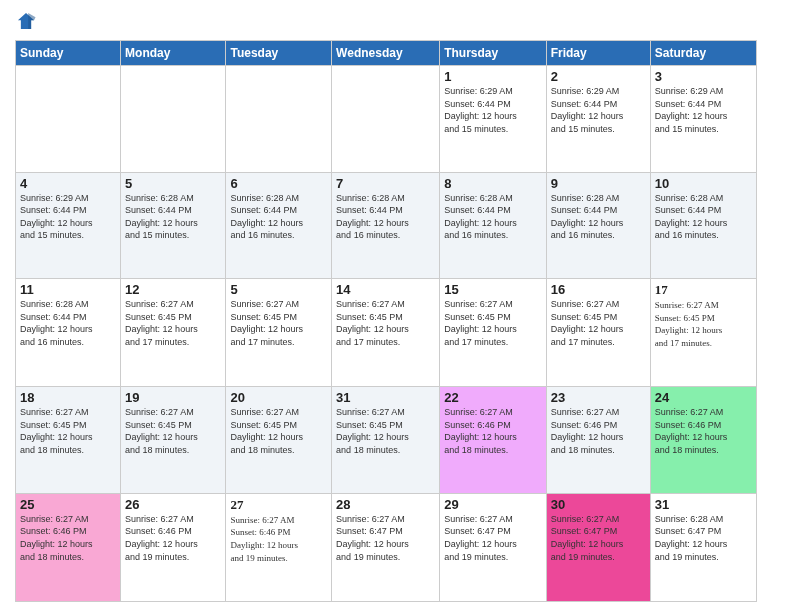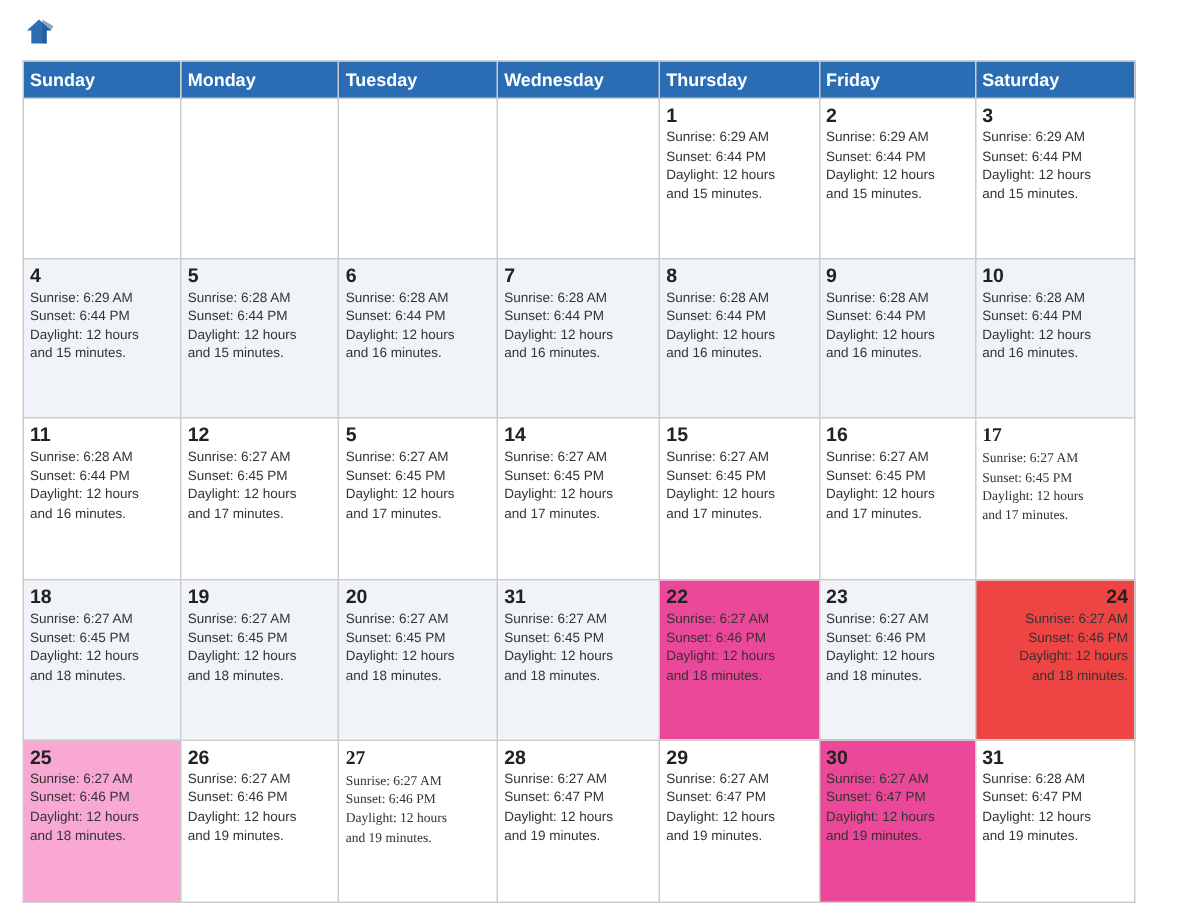--- a/index.html
+++ b/index.html
@@ -279,35 +279,35 @@
 Daylight: 12 hours
 and 18 minutes.</div>
           </td>
           <td style="background: rgb(240, 244, 248);">
             <span class="day-number">31</span>
             <div class="day-info" style="white-space: pre-line;">Sunrise: 6:27 AM
 Sunset: 6:45 PM
 Daylight: 12 hours
 and 18 minutes.</div>
           </td>
-          <td style="background: #ec4899;">
+          <td style="background: #f0abfc;">
             <span class="day-number">22</span>
             <div class="day-info" style="white-space: pre-line;">Sunrise: 6:27 AM
 Sunset: 6:46 PM
 Daylight: 12 hours
 and 18 minutes.</div>
           </td>
           <td style="background: rgb(240, 244, 248); margin-left: 32px;">
             <span class="day-number">23</span>
             <div class="day-info" style="white-space: pre-line;">Sunrise: 6:27 AM
 Sunset: 6:46 PM
 Daylight: 12 hours
 and 18 minutes.</div>
           </td>
-          <td style="background: #ef4444; text-align: right;">
+          <td style="background: #86efac;">
             <span class="day-number">24</span>
             <div class="day-info" style="white-space: pre-line;">Sunrise: 6:27 AM
 Sunset: 6:46 PM
 Daylight: 12 hours
 and 18 minutes.</div>
           </td>
         </tr>
         <tr>
           <td style="background: #f9a8d4;">
             <span class="day-number">25</span>

